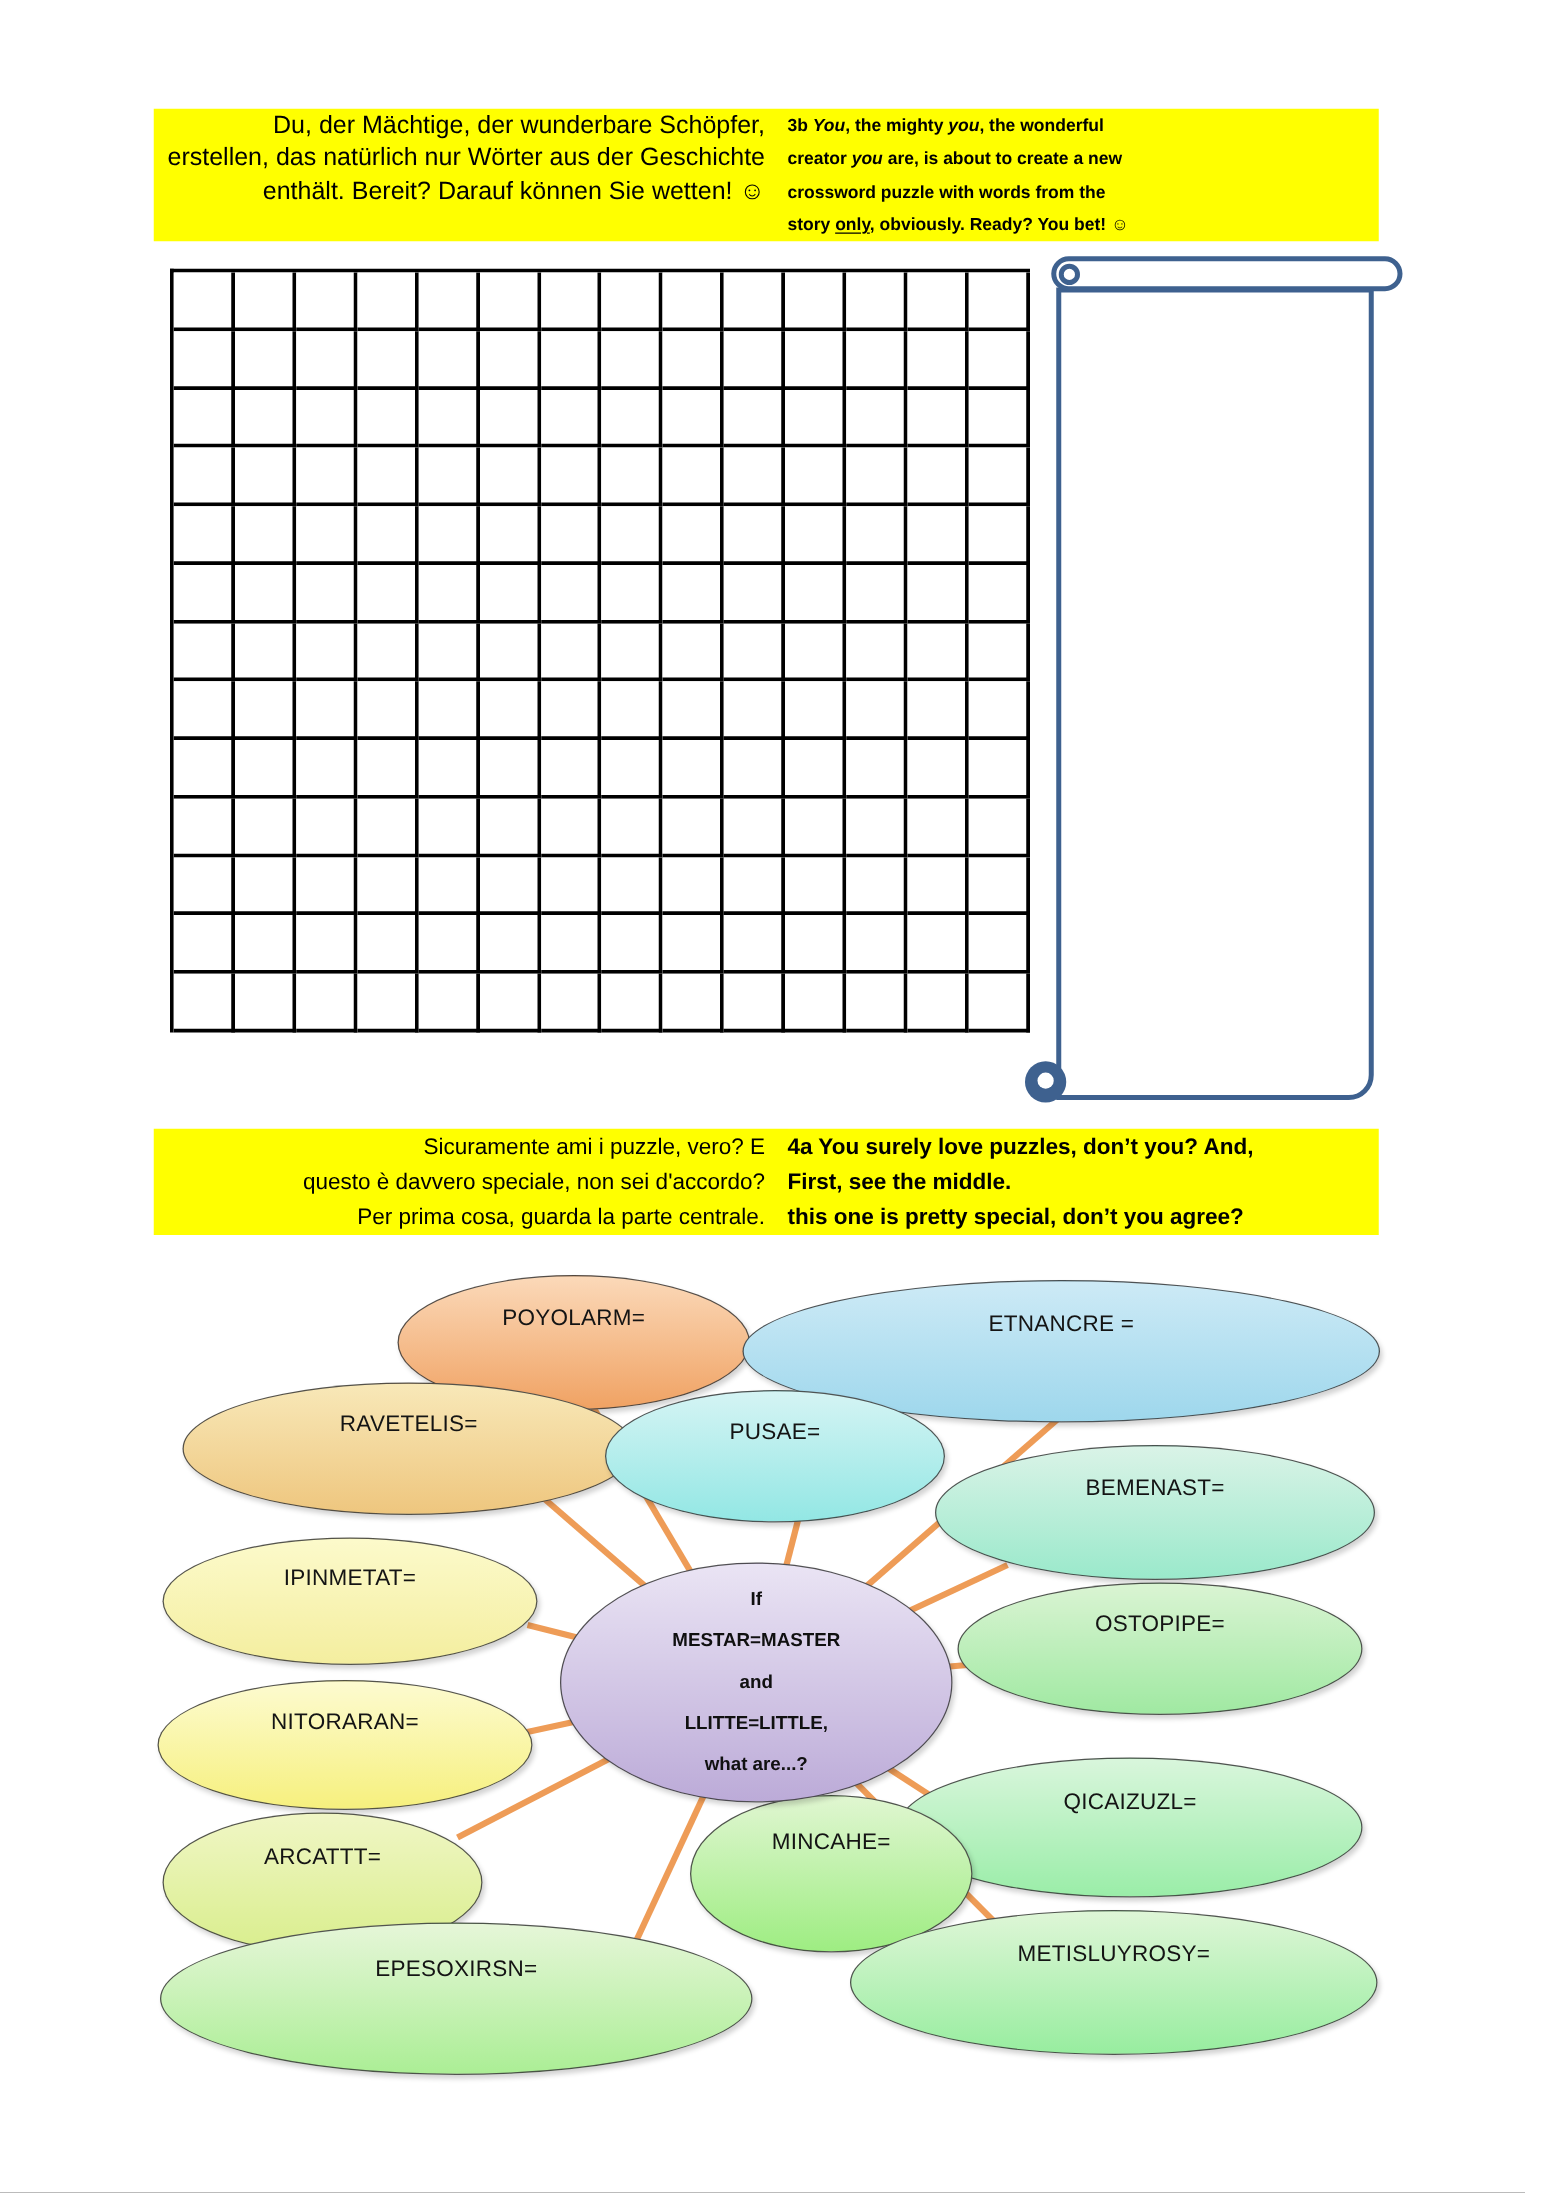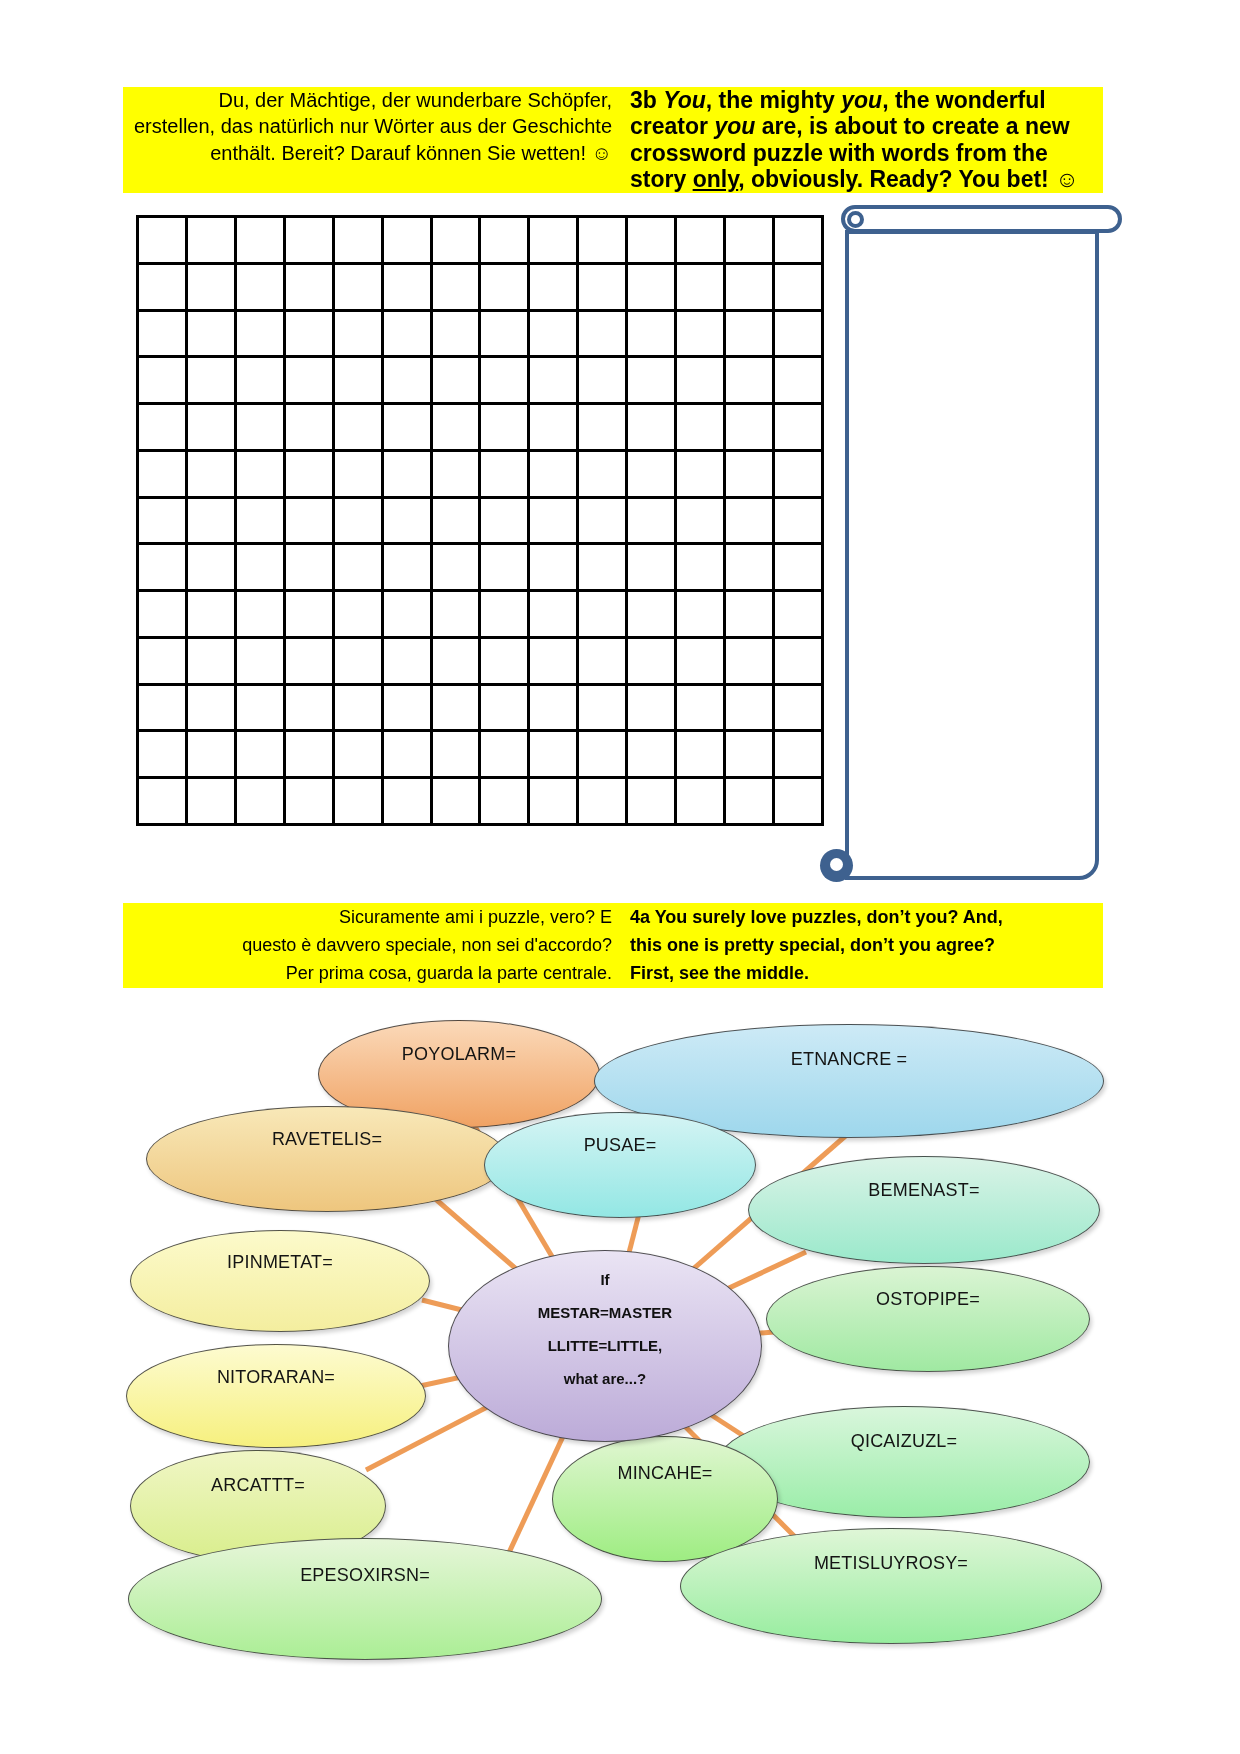--- a/index.html
+++ b/index.html
@@ -11,21 +11,21 @@
   }
   
   .banner { position:absolute; left:123px; width:980px; background:#FFFF00; }
   #banner1 { top:87px;  height:106px; }
   #banner2 { top:903px; height:85px;  }
   .col { position:absolute; top:0; height:100%; }
   .col-left  { left:0;    width:489px; text-align:right; }
   .col-right { left:507px; width:473px; text-align:left; font-weight:bold; }
   #banner1 .line { font-size:20px; line-height:26.4px; }
   #banner2 .line { font-size:18px;   line-height:28.2px; }
-  #banner1 .col-right .line { font-size:23px; }
+  #banner1 .col-right .line { font-size:14px; }
   .line { white-space:nowrap; }
   
   .crossword {
     position:absolute; left:136px; top:215px; width:688px; height:611px;
     display:grid; grid-template-columns:repeat(14,1fr); grid-template-rows:repeat(13,1fr);
     border-top:3px solid #000; border-left:3px solid #000; background:#fff;
   }
   .crossword .cell { border-right:3px solid #000; border-bottom:3px solid #000; background:#fff; }
   
   .scroll-part { position:absolute; background:#fff; }
@@ -292,22 +292,22 @@
   <div class="scroll-part scroll-curl-bottom-inner"></div>
 
   <section class="banner" id="banner2">
     <div class="col col-left">
       <div class="line">Sicuramente ami i puzzle, vero? E</div>
       <div class="line">questo è davvero speciale, non sei d'accordo?</div>
       <div class="line">Per prima cosa, guarda la parte centrale.</div>
     </div>
     <div class="col col-right">
       <div class="line"><span>4a You surely love puzzles, don’t you? And,</span></div>
+      <div class="line"><span>First, see the middle.</span></div>
       <div class="line"><span>this one is pretty special, don’t you agree?</span></div>
-      <div class="line"><span>First, see the middle.</span></div>
     </div>
   </section>
 
   <div id="mindmap">
       <div class="mm-node" style="left: 318px; top: 1020px; width: 282px; height: 108px; background: linear-gradient(rgb(251, 217, 185), rgb(240, 162, 99)); padding-top: 23px;">
         <div class="mm-label">POYOLARM=</div>
       </div>
       <div class="mm-node" style="left: 594px; top: 1024px; width: 510px; height: 114px; background: linear-gradient(rgb(205, 234, 246), rgb(158, 215, 236)); padding-top: 24px;">
         <div class="mm-label">ETNANCRE =</div>
       </div>
@@ -341,19 +341,20 @@
       <div class="mm-node" style="left: 680px; top: 1528px; width: 422px; height: 116px; background: linear-gradient(rgb(223, 246, 215), rgb(151, 237, 159)); padding-top: 24px;">
         <div class="mm-label">METISLUYROSY=</div>
       </div>
       <div class="mm-node" style="left: 128px; top: 1538px; width: 474px; height: 122px; background: linear-gradient(rgb(230, 246, 216), rgb(171, 238, 149)); padding-top: 26px;">
         <div class="mm-label">EPESOXIRSN=</div>
       </div>
       <div class="mm-node" style="left: 448px; top: 1250px; width: 314px; height: 192px; background: linear-gradient(rgb(234, 228, 244), rgb(188, 171, 216));">
         <div class="mm-center-text" style="top: 12px;">
           <div>If</div>
           <div>MESTAR=MASTER</div>
+          <div>and</div>
           <div>LLITTE=LITTLE,</div>
           <div>what are...?</div>
         </div>
       </div>
     </div>
 
 </div>
 
 </body></html>

